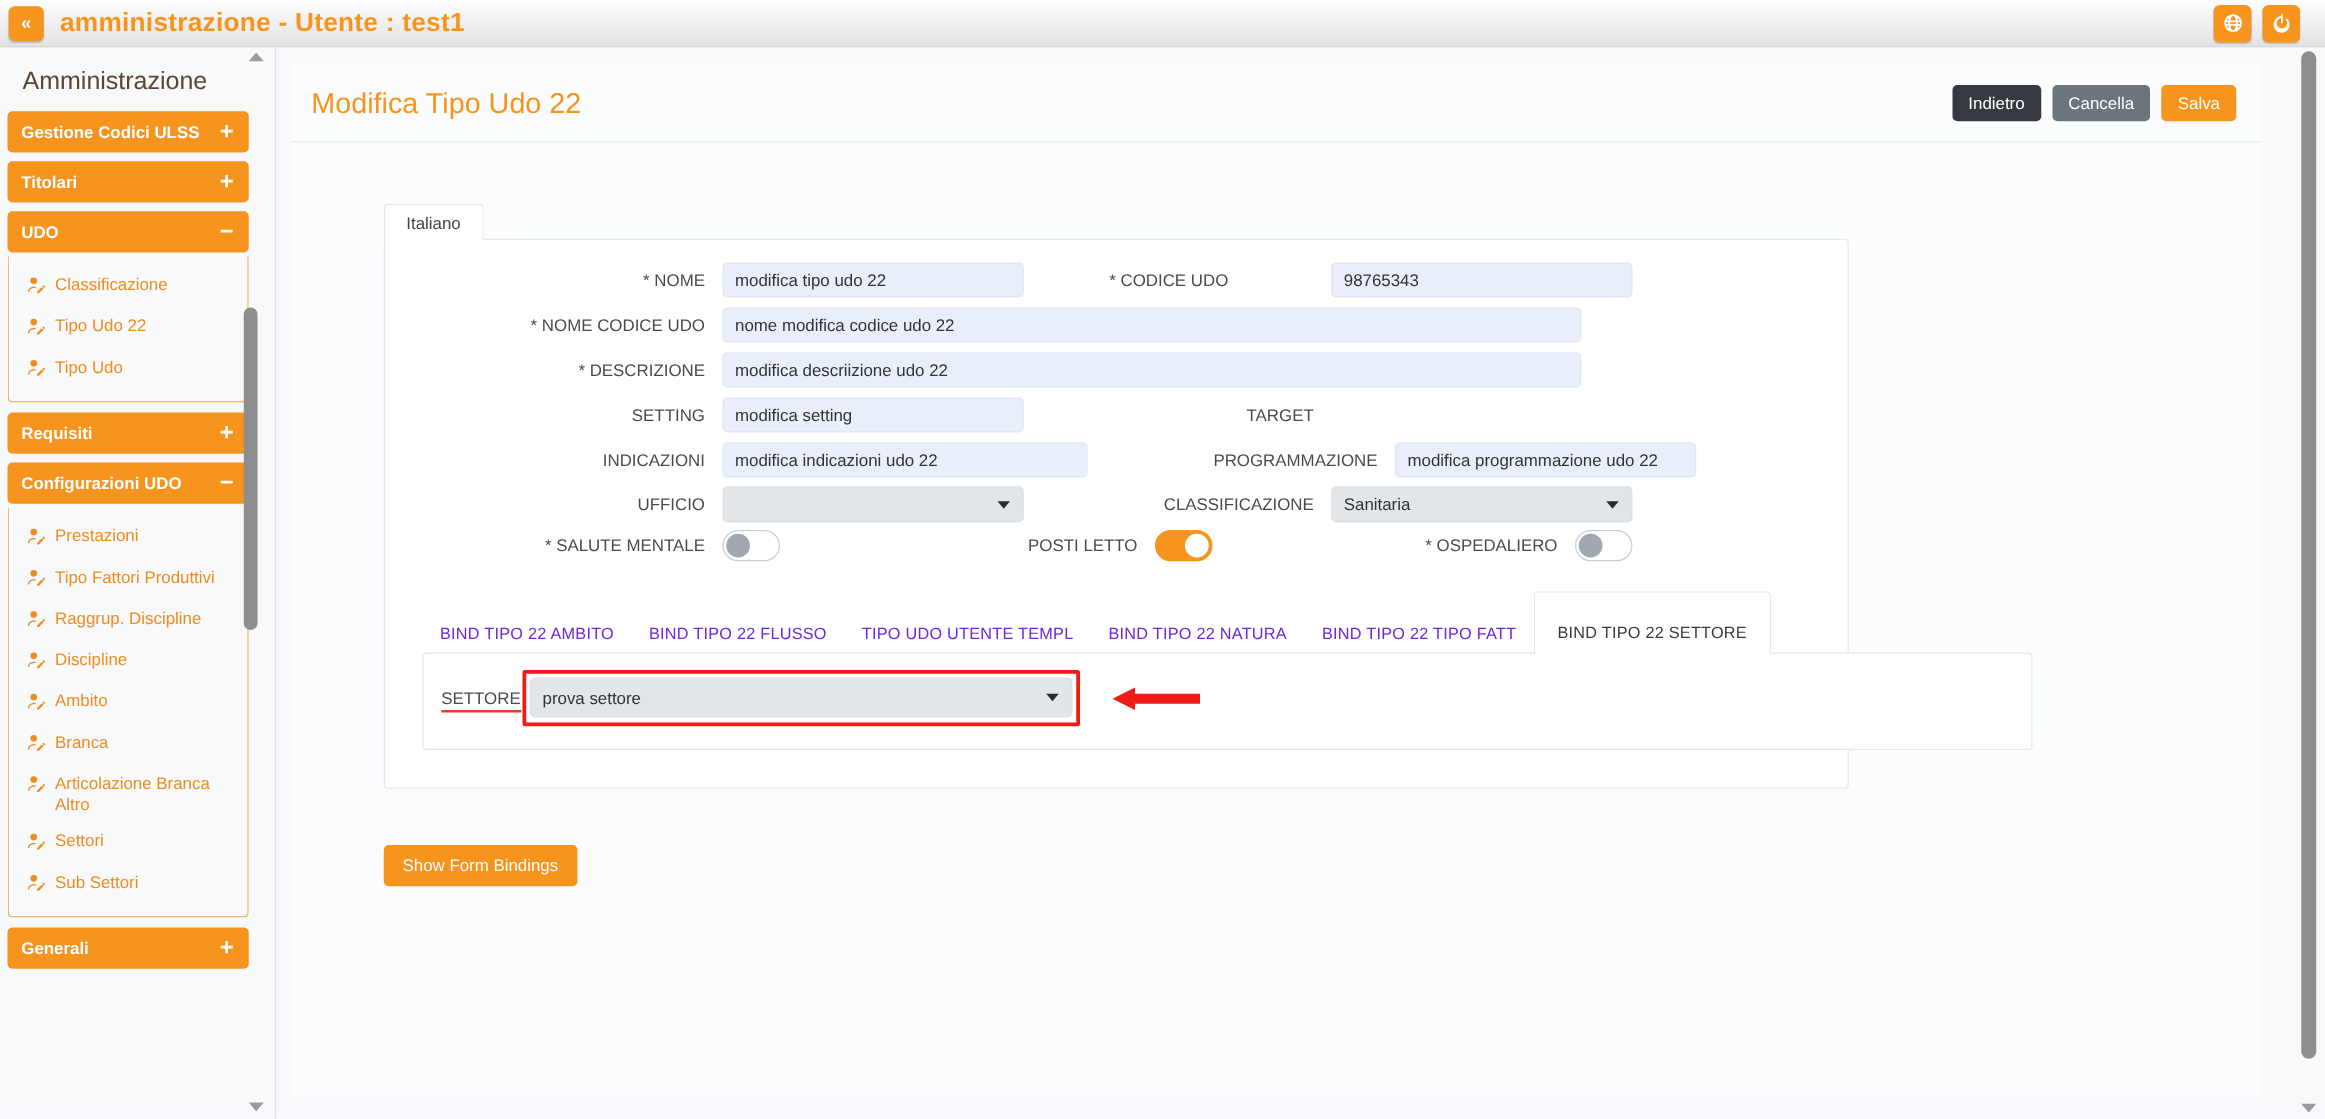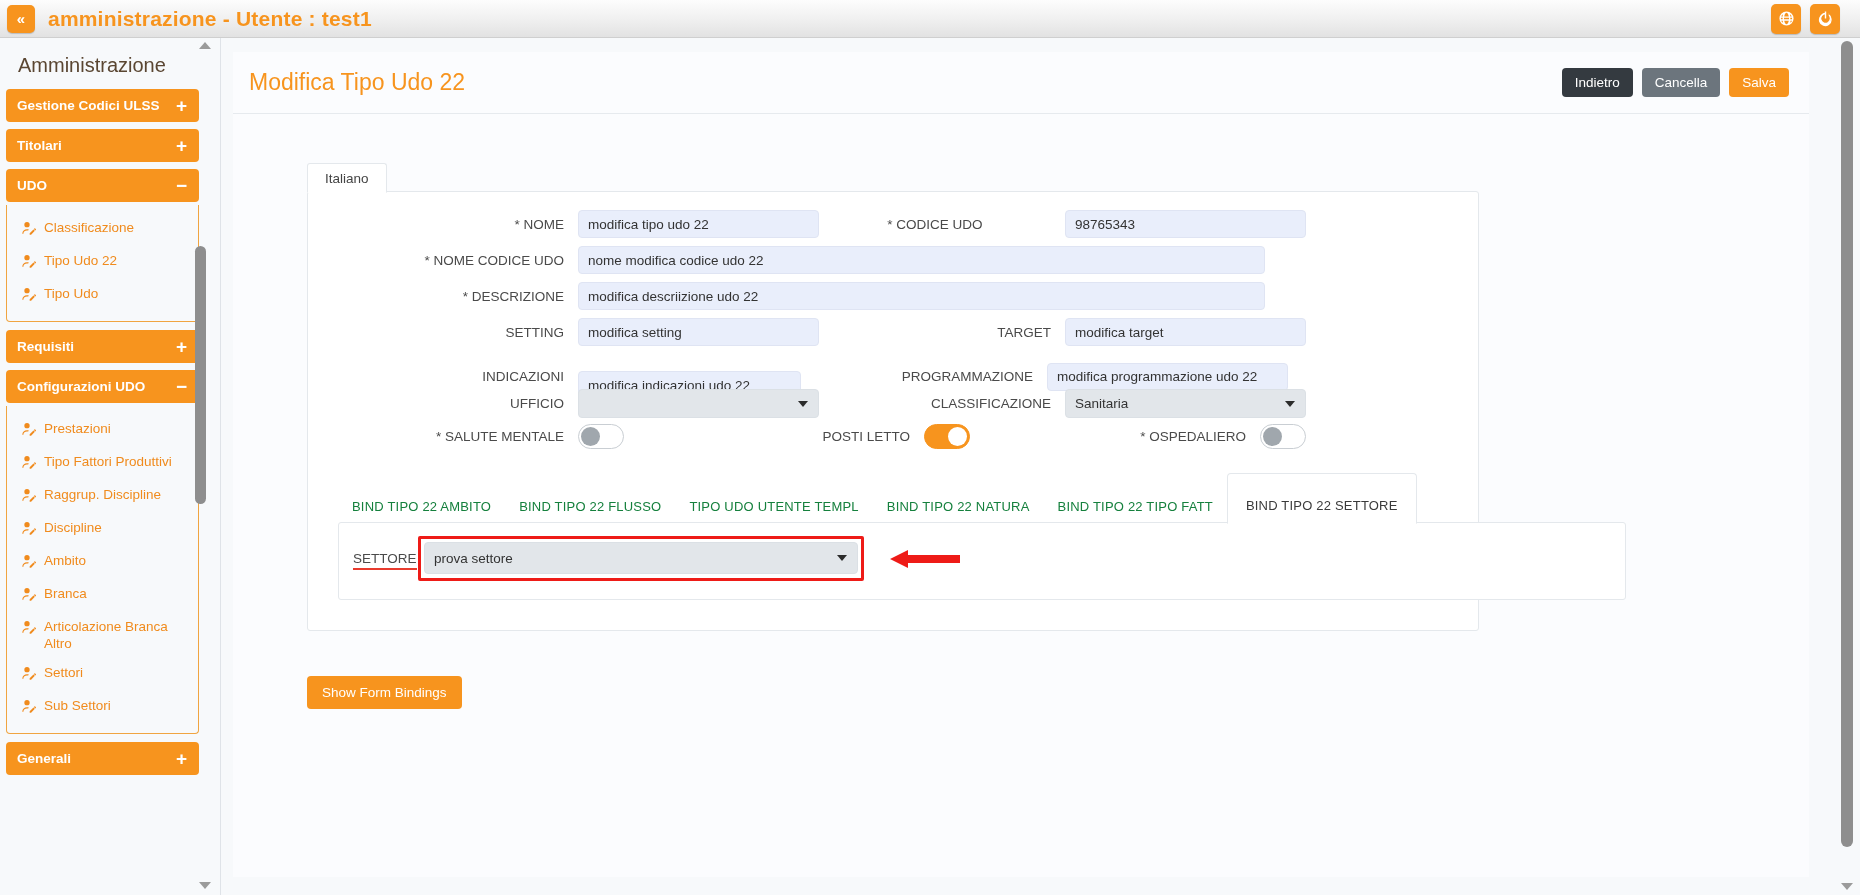--- a/index.html
+++ b/index.html
@@ -166,21 +166,21 @@
   }
   .toggle.on { background: #f7941e; border-color: #f7941e; }
   .toggle.on .knob { left: auto; right: 2px; background: #fff; }
 
   
   #bind-tabs {
     position: absolute; left: 30px; top: 297px; width: 1116px; height: 34px;
     display: flex; align-items: flex-end;
   }
   .bind-tab {
-    font-size: 13px; color: #15803d; padding: 8px 14px 9px 14px;
+    font-size: 13px; color: #6d28d9; padding: 8px 14px 9px 14px;
     cursor: pointer; white-space: nowrap; letter-spacing: .2px;
   }
   .bind-tab.active {
     color: #3a3a3a; background: #fff;
     border: 1px solid #e4e8ec; border-bottom-color: #fff;
     border-radius: 4px 4px 0 0; position: relative; z-index: 3;
     margin-bottom: -1px; padding: 24px 18px 10px 18px;
   }
   #bind-panel {
     position: absolute; left: 30px; top: 330px; width: 1288px; height: 78px;
@@ -391,26 +391,25 @@
 
       <div class="frow" style="left:0; top:90px;">
         <div class="flabel" style="width:270px;">* DESCRIZIONE</div>
         <input class="finput" style="width: 687px;" value="modifica descriizione udo 22">
       </div>
 
       <div class="frow" style="left:0; top:126px;">
         <div class="flabel" style="width:270px;">SETTING</div>
         <input class="finput" style="width: 241px;" value="modifica setting">
         <div class="flabel" style="width:246px;">TARGET</div>
-        <input class="finput" style="width: 241px;" value="modifica target">
       </div>
 
       <div class="frow" style="left:0; top:162px;">
         <div class="flabel" style="width:270px;">INDICAZIONI</div>
-        <input class="finput" style="width: 223px; margin-top: 17px;" value="modifica indicazioni udo 22">
+        <input class="finput" style="width: 292px;" value="modifica indicazioni udo 22">
         <div class="flabel" style="width:246px;">PROGRAMMAZIONE</div>
         <input class="finput" style="width: 241px;" value="modifica programmazione udo 22">
       </div>
 
       <div class="frow" style="left:0; top:197px;">
         <div class="flabel" style="width:270px;">UFFICIO</div>
         <div class="fselect" style="width:241px;">
           <span></span>
           <span class="caret"></span>
         </div>

